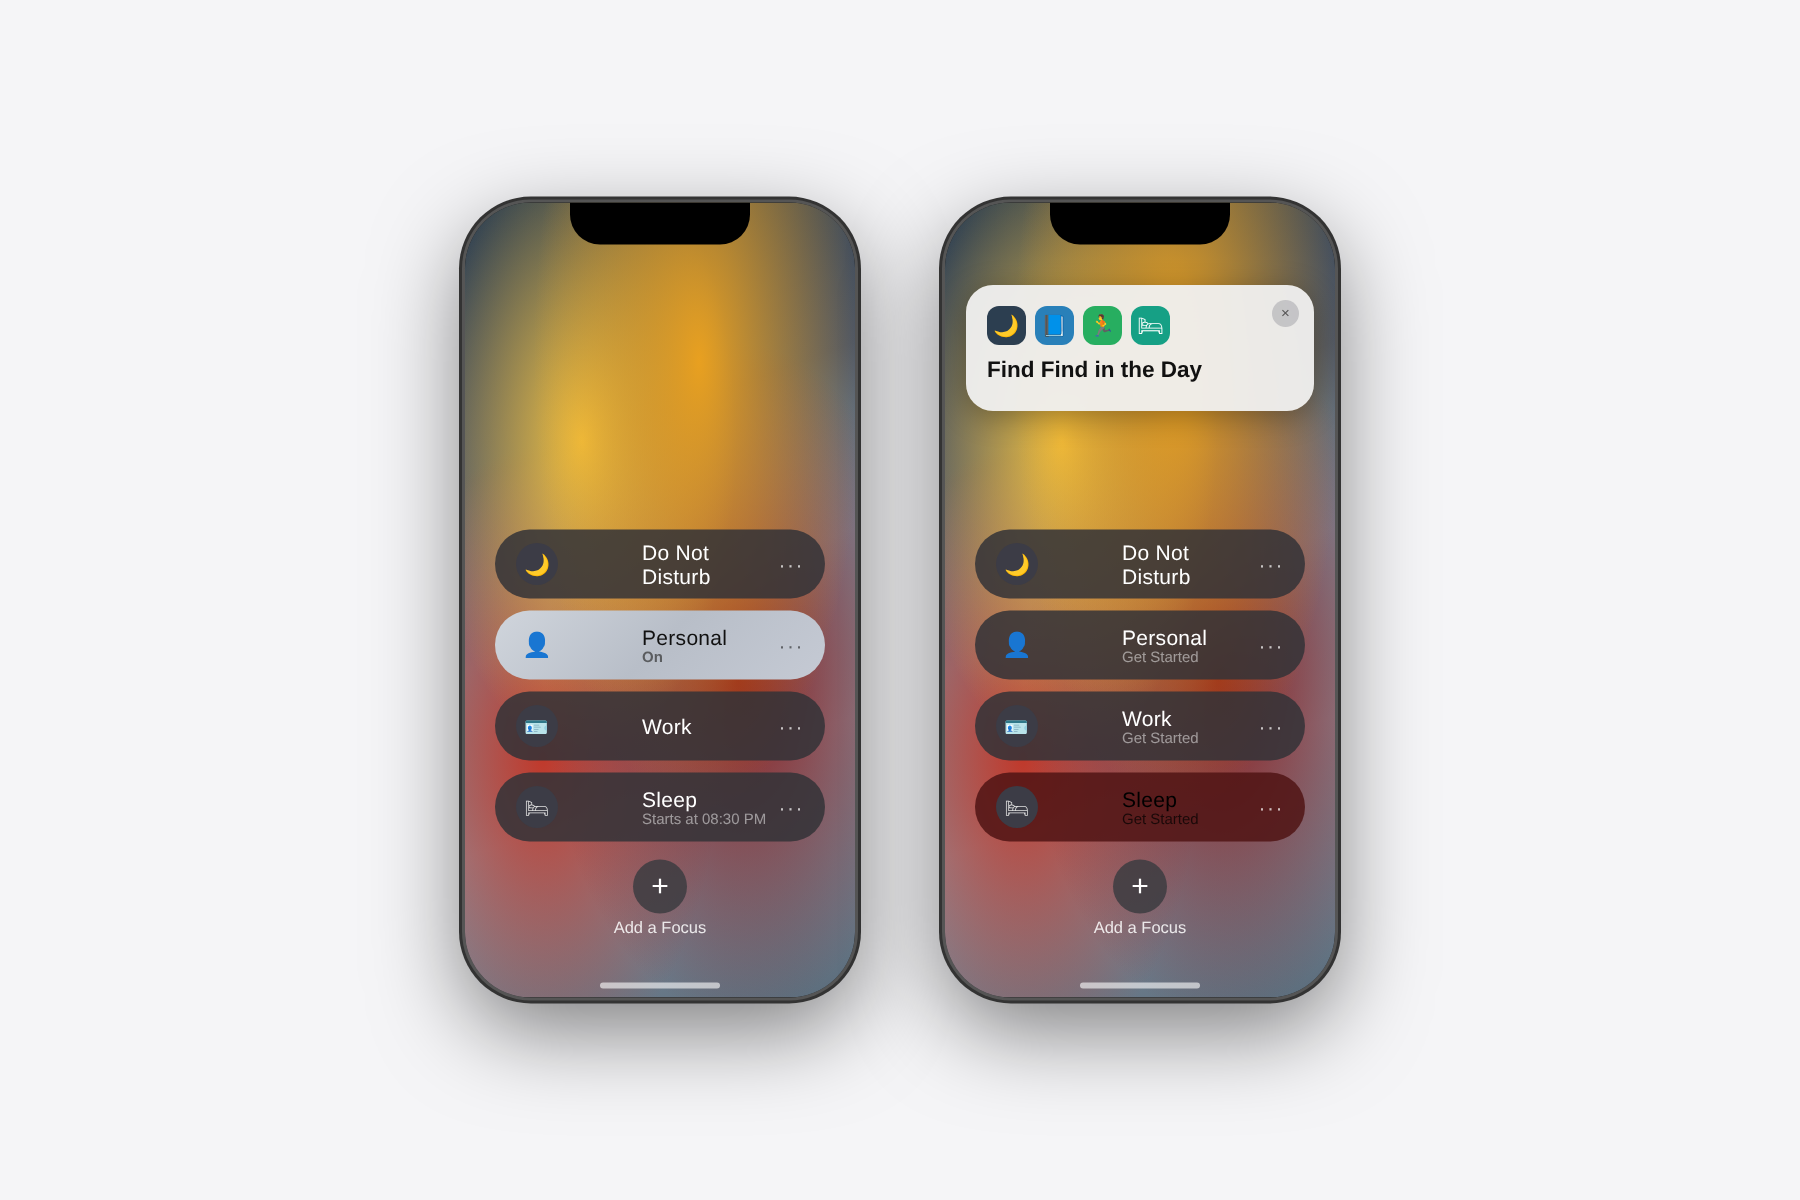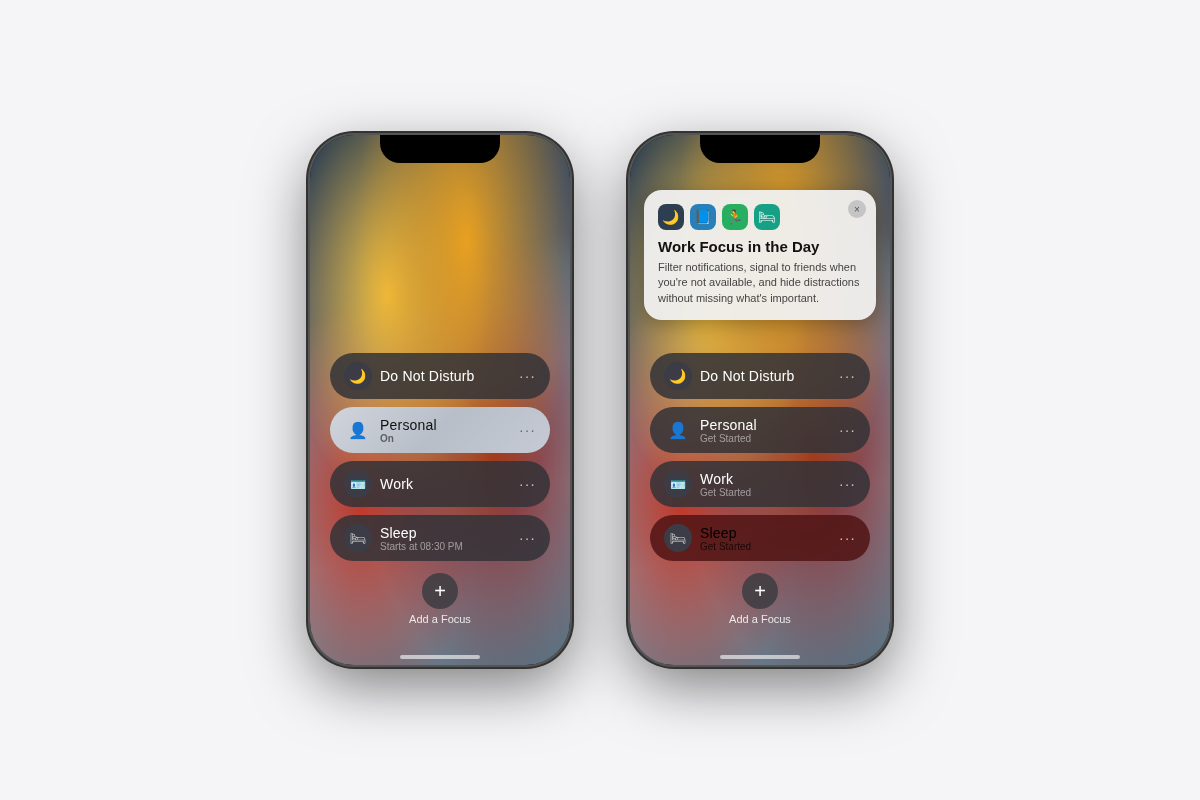--- a/index.html
+++ b/index.html
@@ -167,20 +167,21 @@
       background: rgba(60,60,70,1);
       color: #ddd;
       font-size: 13px;
     }
 
     .focus-text {
       flex: 1;
       display: flex;
       flex-direction: column;
       padding-left: 8px;
+      margin-left: 48px;
     }
 
     .focus-title {
       font-size: 14px;
       font-weight: 500;
       letter-spacing: 0.2px;
     }
 
     .focus-subtitle {
       font-size: 10px;
@@ -360,22 +361,21 @@
       <div class="notch"></div>
 
       <div class="popup-card">
         <div class="popup-icons-row">
           <div class="popup-icon-item moon">🌙</div>
           <div class="popup-icon-item book">📘</div>
           <div class="popup-icon-item run">🏃</div>
           <div class="popup-icon-item bed">🛏</div>
         </div>
         <div class="popup-close">×</div>
-        <div class="popup-title">Work Focus in the Day</div>
-        <div class="popup-desc">Filter notifications, signal to friends when you're not available, and hide distractions without missing what's important.</div>
+        <div class="popup-title">Find Find in the Day</div>
       </div>
 
       <div class="focus-list">
 
         <div class="focus-item dark">
           <div class="focus-icon dnd">🌙</div>
           <div class="focus-text">
             <span class="focus-title">Do Not Disturb</span>
           </div>
           <span class="focus-dots">···</span>

